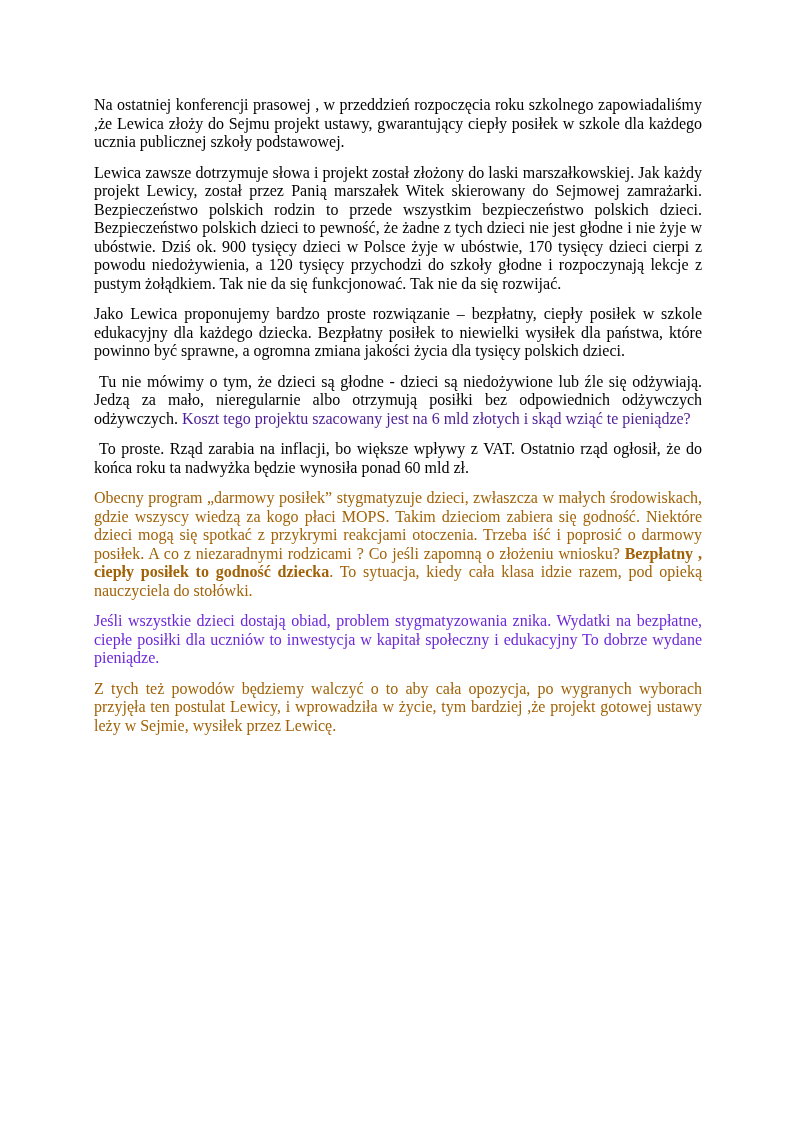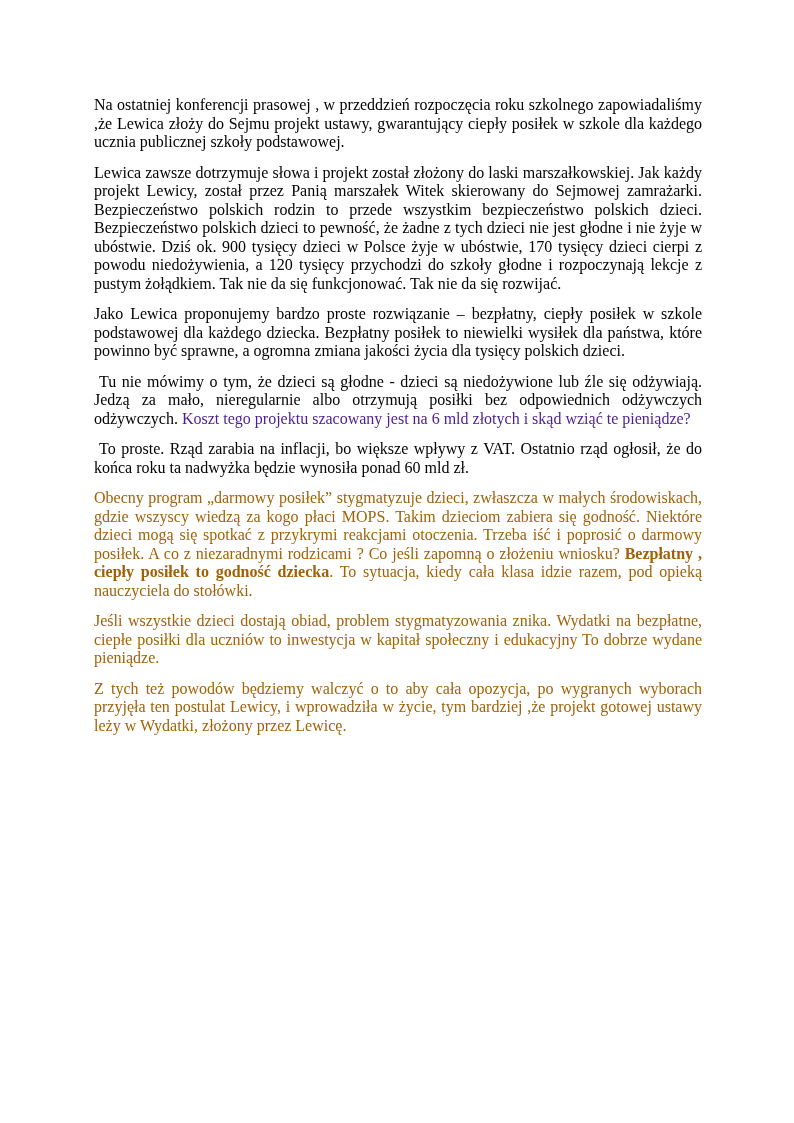--- a/index.html
+++ b/index.html
@@ -26,40 +26,40 @@
     margin: 0 0 12px 0;
     font-size: 16px;
     line-height: 18.5px;
     text-align: justify;
     color: #000000;
   }
   .para.indent { text-indent: 5px; }
   .run-ink   { color: #000000; }
   .run-muted { color: #4c1d95; }
   .run-dark  { color: #a16207; }
-  .run-mid   { color: #a16207; margin-top: 14px; }
+  .run-mid   { color: #6d28d9; margin-top: 14px; }
   .run-bold  { font-weight: bold; }
 </style>
 </head>
 <body>
 
 <div class="page">
   <div class="doc-body">
 
     <p class="para"><span class="run-ink">Na ostatniej konferencji prasowej , w przeddzień rozpoczęcia roku szkolnego zapowiadaliśmy ,że Lewica złoży do Sejmu projekt ustawy, gwarantujący ciepły posiłek w szkole dla każdego ucznia publicznej szkoły podstawowej.</span></p>
 
     <p class="para"><span class="run-ink">Lewica zawsze dotrzymuje słowa i projekt został złożony do laski marszałkowskiej. Jak każdy projekt Lewicy, został przez Panią marszałek Witek skierowany do Sejmowej zamrażarki. Bezpieczeństwo polskich rodzin to przede wszystkim bezpieczeństwo polskich dzieci. Bezpieczeństwo polskich dzieci to pewność, że żadne z tych dzieci nie jest głodne i nie żyje w ubóstwie. Dziś ok. 900 tysięcy dzieci w Polsce żyje w ubóstwie, 170 tysięcy dzieci cierpi z powodu niedożywienia, a 120 tysięcy przychodzi do szkoły głodne i rozpoczynają lekcje z pustym żołądkiem. Tak nie da się funkcjonować. Tak nie da się rozwijać.</span></p>
 
-    <p class="para"><span class="run-ink">Jako Lewica proponujemy bardzo proste rozwiązanie – bezpłatny, ciepły posiłek w szkole podstawowej dla każdego dziecka. Bezpłatny posiłek to niewielki wysiłek dla państwa, które powinno być sprawne, a ogromna zmiana jakości życia dla tysięcy polskich dzieci.</span></p>
+    <p class="para"><span class="run-ink">Jako Lewica proponujemy bardzo proste rozwiązanie – bezpłatny, ciepły posiłek w szkole edukacyjny dla każdego dziecka. Bezpłatny posiłek to niewielki wysiłek dla państwa, które powinno być sprawne, a ogromna zmiana jakości życia dla tysięcy polskich dzieci.</span></p>
 
     <p class="para indent"><span class="run-ink">Tu nie mówimy o tym, że dzieci są głodne - dzieci są niedożywione lub źle się odżywiają. Jedzą za mało, nieregularnie albo otrzymują posiłki bez odpowiednich odżywczych odżywczych.</span><span class="run-muted"> Koszt tego projektu szacowany jest na 6 mld złotych i skąd wziąć te pieniądze?</span></p>
 
     <p class="para indent"><span class="run-ink">To proste. Rząd zarabia na inflacji, bo większe wpływy z VAT. Ostatnio rząd ogłosił, że do końca roku ta nadwyżka będzie wynosiła ponad 60 mld zł.</span></p>
 
 
     <p class="para"><span class="run-dark">Obecny program „darmowy posiłek” stygmatyzuje dzieci, zwłaszcza w małych środowiskach, gdzie wszyscy wiedzą za kogo płaci MOPS. Takim dzieciom zabiera się godność. Niektóre dzieci mogą się spotkać z przykrymi reakcjami otoczenia. Trzeba iść i poprosić o darmowy posiłek. A co z niezaradnymi rodzicami ? Co jeśli zapomną o złożeniu wniosku? </span><span class="run-dark run-bold">Bezpłatny , ciepły posiłek to godność dziecka</span><span class="run-dark">. To sytuacja, kiedy cała klasa idzie razem, pod opieką nauczyciela do stołówki.</span></p>
 
     <p class="para"><span class="run-mid">Jeśli wszystkie dzieci dostają obiad, problem stygmatyzowania znika. Wydatki na bezpłatne, ciepłe posiłki dla uczniów to inwestycja w kapitał społeczny i edukacyjny To dobrze wydane pieniądze.</span></p>
 
-    <p class="para"><span class="run-dark">Z tych też powodów będziemy walczyć o to aby cała opozycja, po wygranych wyborach przyjęła ten postulat Lewicy, i wprowadziła w życie, tym bardziej ,że projekt gotowej ustawy leży w Wydatki, złożony przez Lewicę.</span></p>
+    <p class="para"><span class="run-dark">Z tych też powodów będziemy walczyć o to aby cała opozycja, po wygranych wyborach przyjęła ten postulat Lewicy, i wprowadziła w życie, tym bardziej ,że projekt gotowej ustawy leży w Sejmie, wysiłek przez Lewicę.</span></p>
 
   </div>
 </div>
 
 </body></html>

